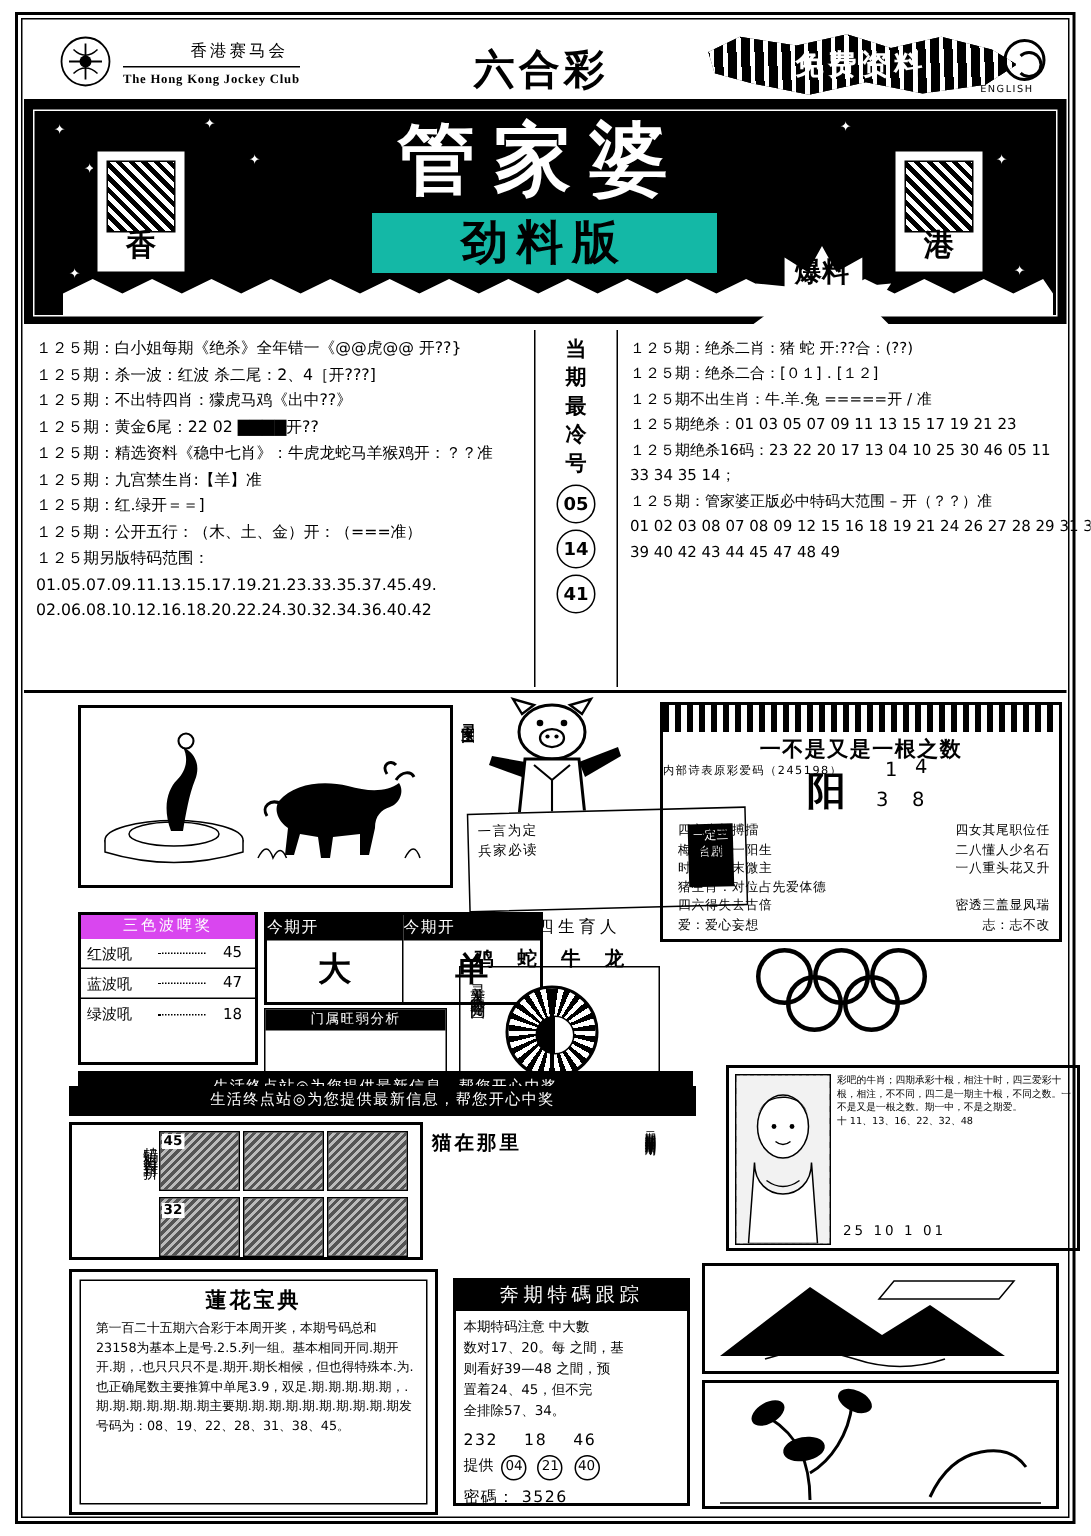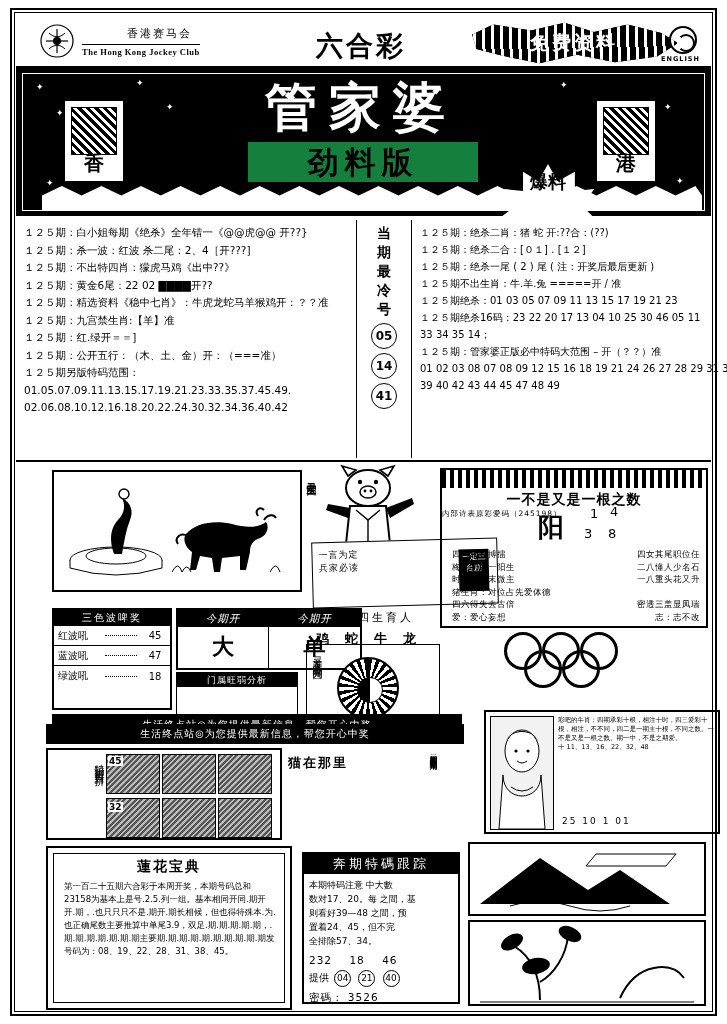--- a/index.html
+++ b/index.html
@@ -64,22 +64,22 @@
   }
   .eng-circle {
     position:absolute; right:14px; top:12px; width:28px; height:28px;
     border:2px solid #000; border-radius:50%;
   }
   .eng-circle:after {
     content:""; position:absolute; left:6px; top:6px; width:14px; height:14px;
     border:2px solid #000; border-radius:50%; border-left-color:#fff;
   }
   .eng-label {
-    position:absolute; right:11px; top:41px;
-    font-size:6.5px; letter-spacing:1px; font-weight:bold;
+    position:absolute; right:22px; top:41px;
+    font-size:6.5px; letter-spacing:1px; font-weight:normal;
   }
 
   
   .banner {
     position:absolute; left:16px; top:68px; width:695px; height:148px;
     background:#000;
     overflow:hidden;
   }
   .banner-inner {
     position:absolute; left:6px; top:5px; width:683px; height:138px;
@@ -89,21 +89,21 @@
     position:absolute; color:#fff; font-size:9px;
   }
   .banner-big {
     position:absolute; left:180px; top:6px; width:330px; height:66px;
     color:#fff; font-size:52px; font-weight:bold; letter-spacing:12px;
     text-align:center; line-height:66px;
     font-family:"DejaVu Serif", serif;
   }
   .banner-sub {
     position:absolute; left:232px; top:74px; width:230px; height:40px;
-    background:#15803d; color:#000;
+    background:#14b8a6; color:#000;
     font-size:31px; font-weight:bold; letter-spacing:6px;
     text-align:center; line-height:40px;
   }
   .seal-left, .seal-right {
     position:absolute; top:30px; width:64px; height:86px;
     background:#fff; border:3px solid #000;
   }
   .seal-left { left:46px; }
   .seal-right { left:578px; }
   .seal-char {
@@ -198,43 +198,43 @@
     position:absolute; left:300px; top:168px; font-size:13px; letter-spacing:16px;
     font-weight:bold;
   }
 
   
   .wave-panel {
     position:absolute; left:36px; top:146px; width:120px; height:102px;
     border:2px solid #000;
   }
   .wave-head {
-    background:#000000; color:#fff; font-size:10px; text-align:center;
+    background:#d946ef; color:#fff; font-size:10px; text-align:center;
     height:16px; line-height:16px; letter-spacing:2px;
   }
   .wave-row {
     display:flex; align-items:center; height:20px; font-size:10px;
     border-bottom:1px solid #000;
   }
   .wave-row .w-name { width:48px; padding-left:4px; }
   .wave-row .w-dash { flex:1; border-top:1px dotted #000; margin:0 3px; }
   .wave-row .w-num { width:30px; text-align:center; }
 
   .open-panel {
     position:absolute; left:160px; top:146px; width:186px; height:62px;
     border:2px solid #000;
   }
   .open-cell {
     position:absolute; top:0; width:50%; height:100%;
   }
   .open-cell.l { left:0; border-right:1px solid #000; }
   .open-cell.r { left:50%; }
   .open-head {
-    background:#000; color:#fff; font-size:10.5px; text-align:center;
-    height:17px; line-height:17px; letter-spacing:1px;font-style:italic;
+    background:#000; color:#fff; font-size:10.5px; 
+    height:17px; line-height:17px; letter-spacing:1px;
   }
   .open-val {
     text-align:center; font-size:22px; font-weight:bold; line-height:40px;
   }
   .mw-panel {
     position:absolute; left:160px; top:210px; width:122px; height:60px;
     border:1.5px solid #000;
   }
   .mw-head {
     background:#000; color:#fff; font-size:9px; text-align:center; height:14px;
@@ -473,21 +473,20 @@
   <div class="cold-panel">
     <div class="cold-title">当<br>期<br>最<br>冷<br>号</div>
     <div class="cold-ball">05</div>
     <div class="cold-ball">14</div>
     <div class="cold-ball">41</div>
   </div>
 
   <div class="col-right">
     <div>１２５期：绝杀二肖：猪  蛇  开:??合：(??)</div>
     <div>１２５期：绝杀二合：[０１]．[１２]</div>
-    <div>１２５期：绝杀一尾 ( 2 ) 尾 ( 注：开奖后最后更新 )</div>
     <div>１２５期不出生肖：牛.羊.兔 =====开 / 准</div>
     <div>１２５期绝杀：01 03 05 07 09 11 13 15 17 19 21 23</div>
     <div>１２５期绝杀16码：23 22 20 17 13 04 10 25 30 46 05 11</div>
     <div>33 34 35 14；</div>
     <div>１２５期：管家婆正版必中特码大范围 – 开（？？）准</div>
     <div>01 02 03 08 07 08 09 12 15 16 18 19 21 24 26 27 28 29 31 36 37 38</div>
     <div>39 40 42 43 44 45 47 48 49</div>
   </div>
 
   <div class="hr-main"></div>

